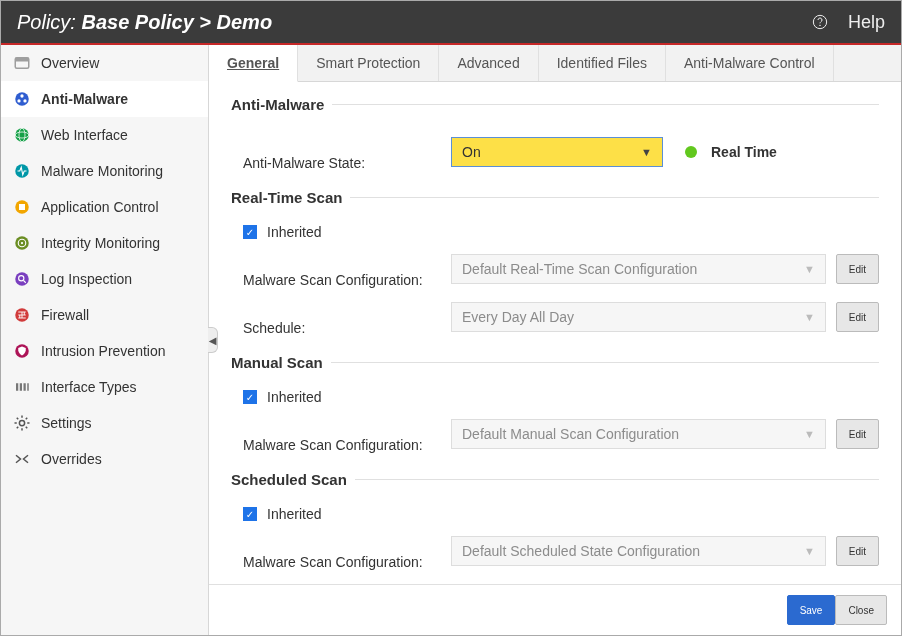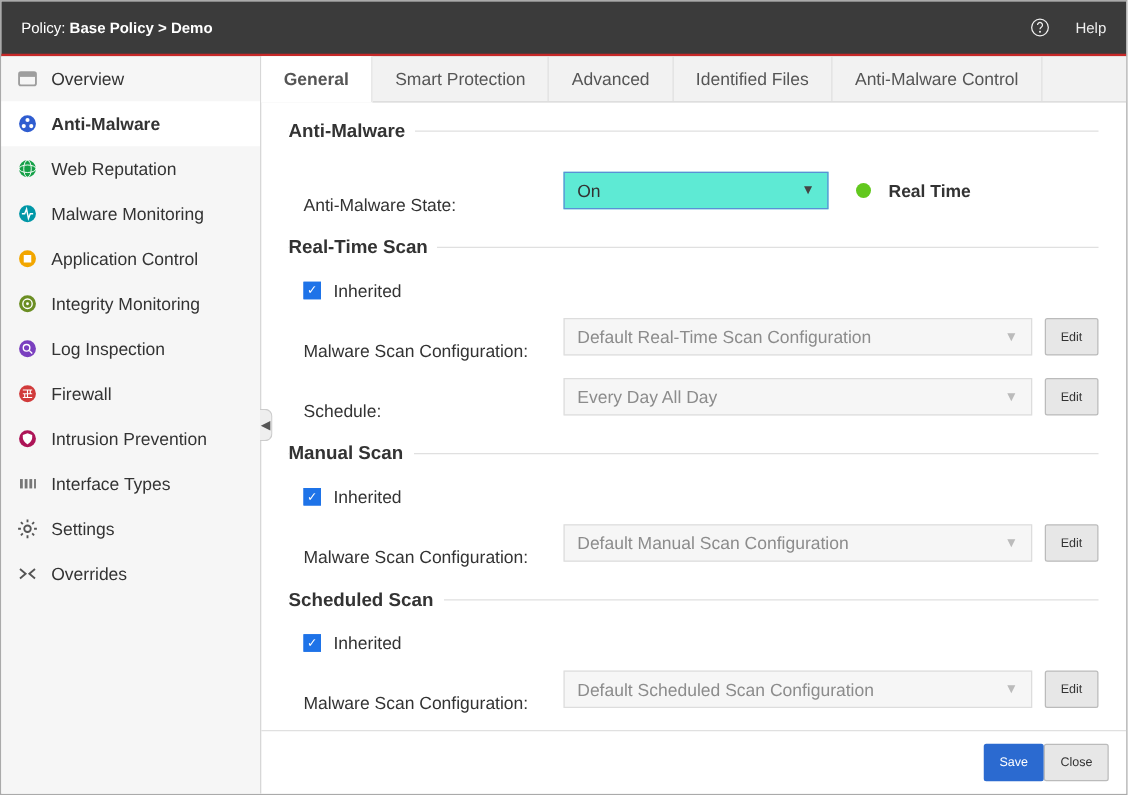--- a/index.html
+++ b/index.html
@@ -17,23 +17,23 @@
   .header {
     background: #3b3b3b;
     color: #fff;
     height: 44px;
     display: flex;
     align-items: center;
     padding: 0 16px;
     justify-content: space-between;
     border-bottom: 2px solid #c62828;
   }
-  .header .title { font-size: 12px; }
+  .header .title { font-size: 20px; font-style: italic; }
   .header .title b { font-weight: bold; }
-  .header .help { display: flex; align-items: center; gap: 20px; color: #eee; font-size: 12px; cursor: pointer; }
+  .header .help { display: flex; align-items: center; gap: 20px; color: #eee; font-size: 18px; cursor: pointer; }
   .header .help svg { width: 16px; height: 16px; fill: none; stroke: #eee; stroke-width: 1.5; }
   .body { flex: 1; display: flex; min-height: 0; border-radius: 30px; }
   .sidebar {
     width: 208px;
     background: #f6f6f6;
     border-right: 1px solid #d7d7d7;
     position: relative;
   }
   .sidebar .nav-item {
     display: flex;
@@ -79,20 +79,21 @@
     cursor: pointer;
     color: #555;
     border-right: 1px solid #e0e0e0;
     position: relative;
   }
   .tab.active {
     background: #fff;
     font-weight: bold;
     border-bottom: 1px solid #fff;
     margin-bottom: -1px;
+    text-decoration: underline;
   }
   .content {
     flex: 1;
     overflow: auto;
     padding: 14px 22px 8px 22px;
   }
   fieldset {
     border: none;
     margin-bottom: 18px;
   }
@@ -120,21 +121,21 @@
   .select {
     width: 212px;
     height: 30px;
     border: 1px solid #5b8fd6;
     display: flex;
     align-items: center;
     justify-content: space-between;
     padding: 0 10px;
     cursor: pointer;
     color: #333;
-    background: #5eead4;
+    background: #fde047;
   }
   .select .arrow { font-size: 11px; color: #444; }
   .status-dot {
     width: 12px; height: 12px; border-radius: 50%;
     background: #62c81e;
     margin: 0 14px 0 22px;
   }
   .status-label { font-weight: bold; }
   .checkbox-row {
     display: flex;
@@ -233,21 +234,21 @@
           <span>Anti-Malware</span>
         </div>
         <div class="nav-item">
           <span class="nav-icon">
             <svg width="18" height="18" viewBox="0 0 24 24">
               <circle cx="12" cy="12" r="9" fill="#14a047"></circle>
               <ellipse cx="12" cy="12" rx="9" ry="4" fill="none" stroke="#fff" stroke-width="1"></ellipse>
               <ellipse cx="12" cy="12" rx="4" ry="9" fill="none" stroke="#fff" stroke-width="1"></ellipse>
             </svg>
           </span>
-          <span>Web Reputation</span>
+          <span>Web Interface</span>
         </div>
         <div class="nav-item">
           <span class="nav-icon">
             <svg width="18" height="18" viewBox="0 0 24 24">
               <circle cx="12" cy="12" r="9" fill="#0097a7"></circle>
               <path d="M6 12h3l2-5 2 10 2-5h3" fill="none" stroke="#fff" stroke-width="1.5"></path>
             </svg>
           </span>
           <span>Malware Monitoring</span>
         </div>
@@ -398,21 +399,21 @@
 
       <fieldset class="rule">
         <legend>Scheduled Scan</legend>
         <div class="checkbox-row">
           <span class="checkbox">✓</span>
           <span>Inherited</span>
         </div>
         <div class="row">
           <div class="label">Malware Scan Configuration:</div>
           <div class="disabled-select">
-            <span>Default Scheduled Scan Configuration</span>
+            <span>Default Scheduled State Configuration</span>
             <span class="arrow">▼</span>
           </div>
           <button class="btn edit">Edit</button>
         </div>
       </fieldset>
 
     </div>
 
     <div class="footer">
       <button class="btn primary">Save</button>

